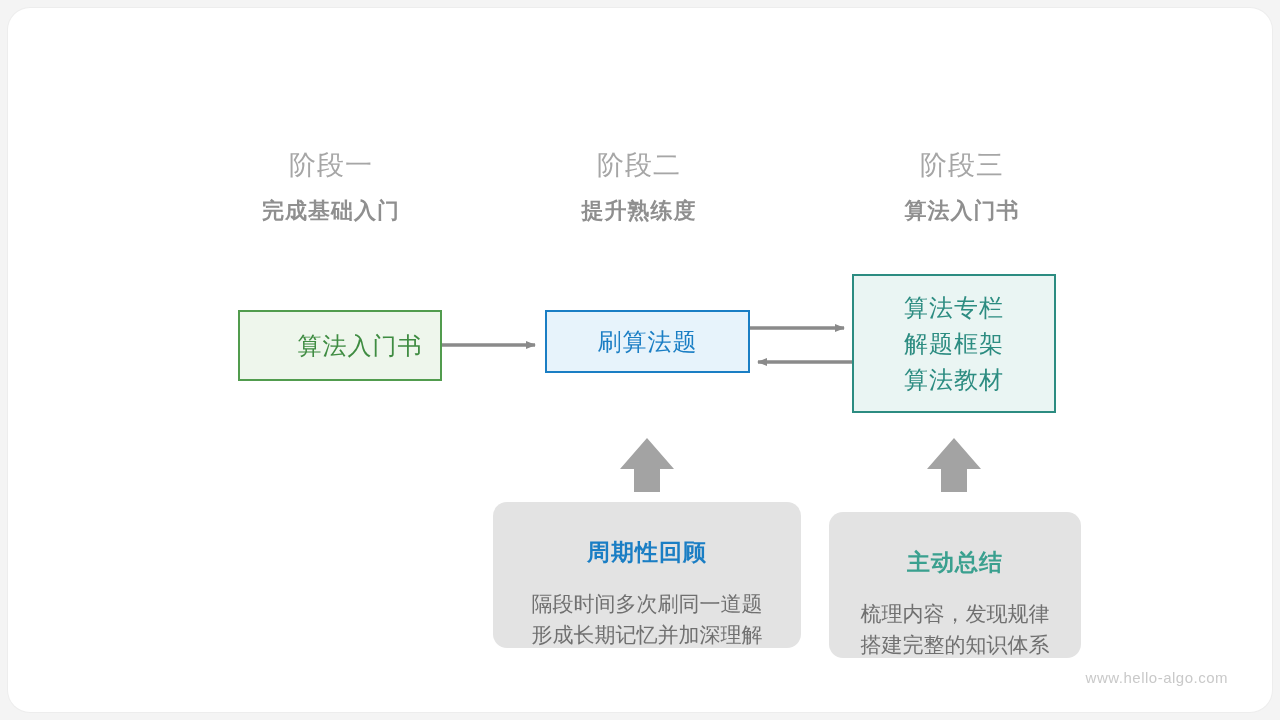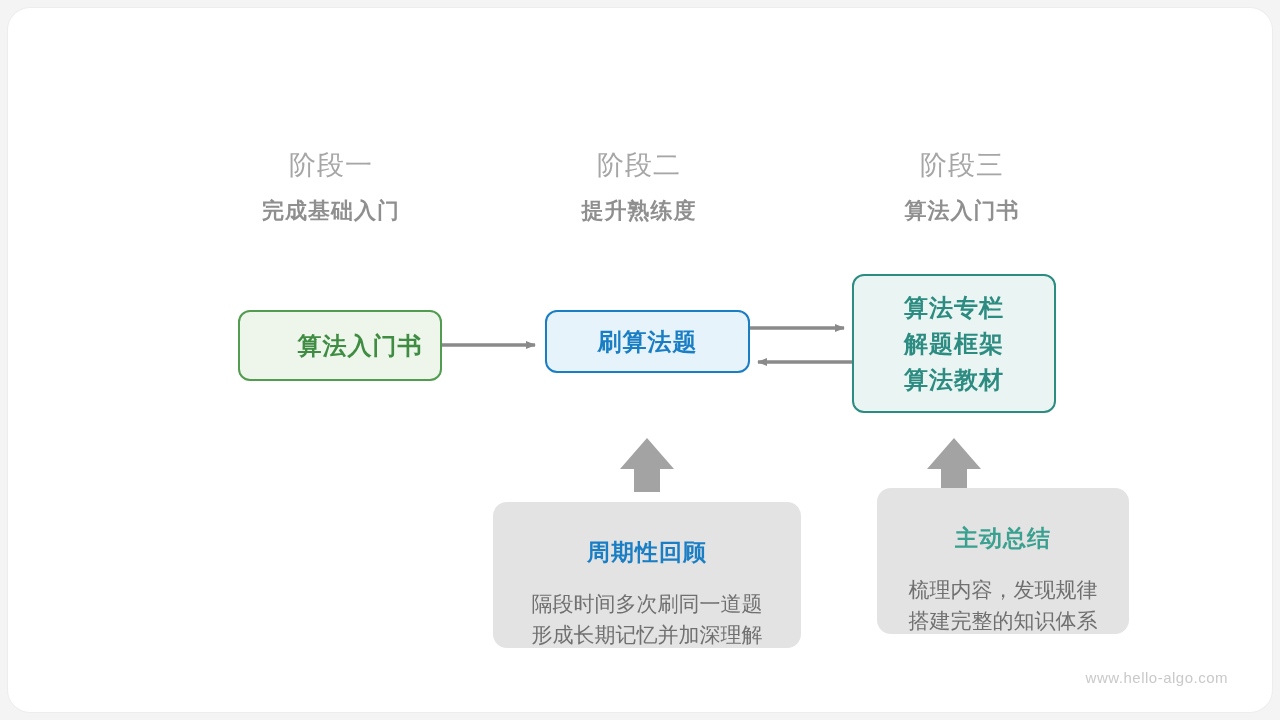--- a/index.html
+++ b/index.html
@@ -51,26 +51,26 @@
     color: #8f8f8f;
     font-weight: 700;
     line-height: 34px;
     letter-spacing: 1px;
     margin-top: 10px;
   }
 
   
   .node {
     position: absolute;
-    border-radius: 12px;
+    border-radius: 0;
     display: flex;
     flex-direction: column;
     align-items: center;
     justify-content: center;
-    font-weight: 700;
+    font-weight: 400;
     letter-spacing: 1px;
   }
 
   .node-green {
     background: #eef6ec;
     border: 2px solid #519c4e;
     color: #3f8c42;
     padding-left: 40px;
   }
   .node-blue {
@@ -203,21 +203,21 @@
     </div>
 
     <div class="note" style="left:485px; top:494px; width:308px; height:146px;">
       <div class="note-title blue">周期性回顾</div>
       <div class="note-body">
         <div>隔段时间多次刷同一道题</div>
         <div>形成长期记忆并加深理解</div>
       </div>
     </div>
 
-    <div class="note" style="left:821px; top:480px; width:252px; height:146px;margin-left:48px;">
+    <div class="note" style="left:821px; top:504px; width:252px; height:146px;">
       <div class="note-title teal">主动总结</div>
       <div class="note-body">
         <div>梳理内容，发现规律</div>
         <div>搭建完整的知识体系</div>
       </div>
     </div>
 
     <div id="watermark">www.hello-algo.com</div>
 
   </div>

